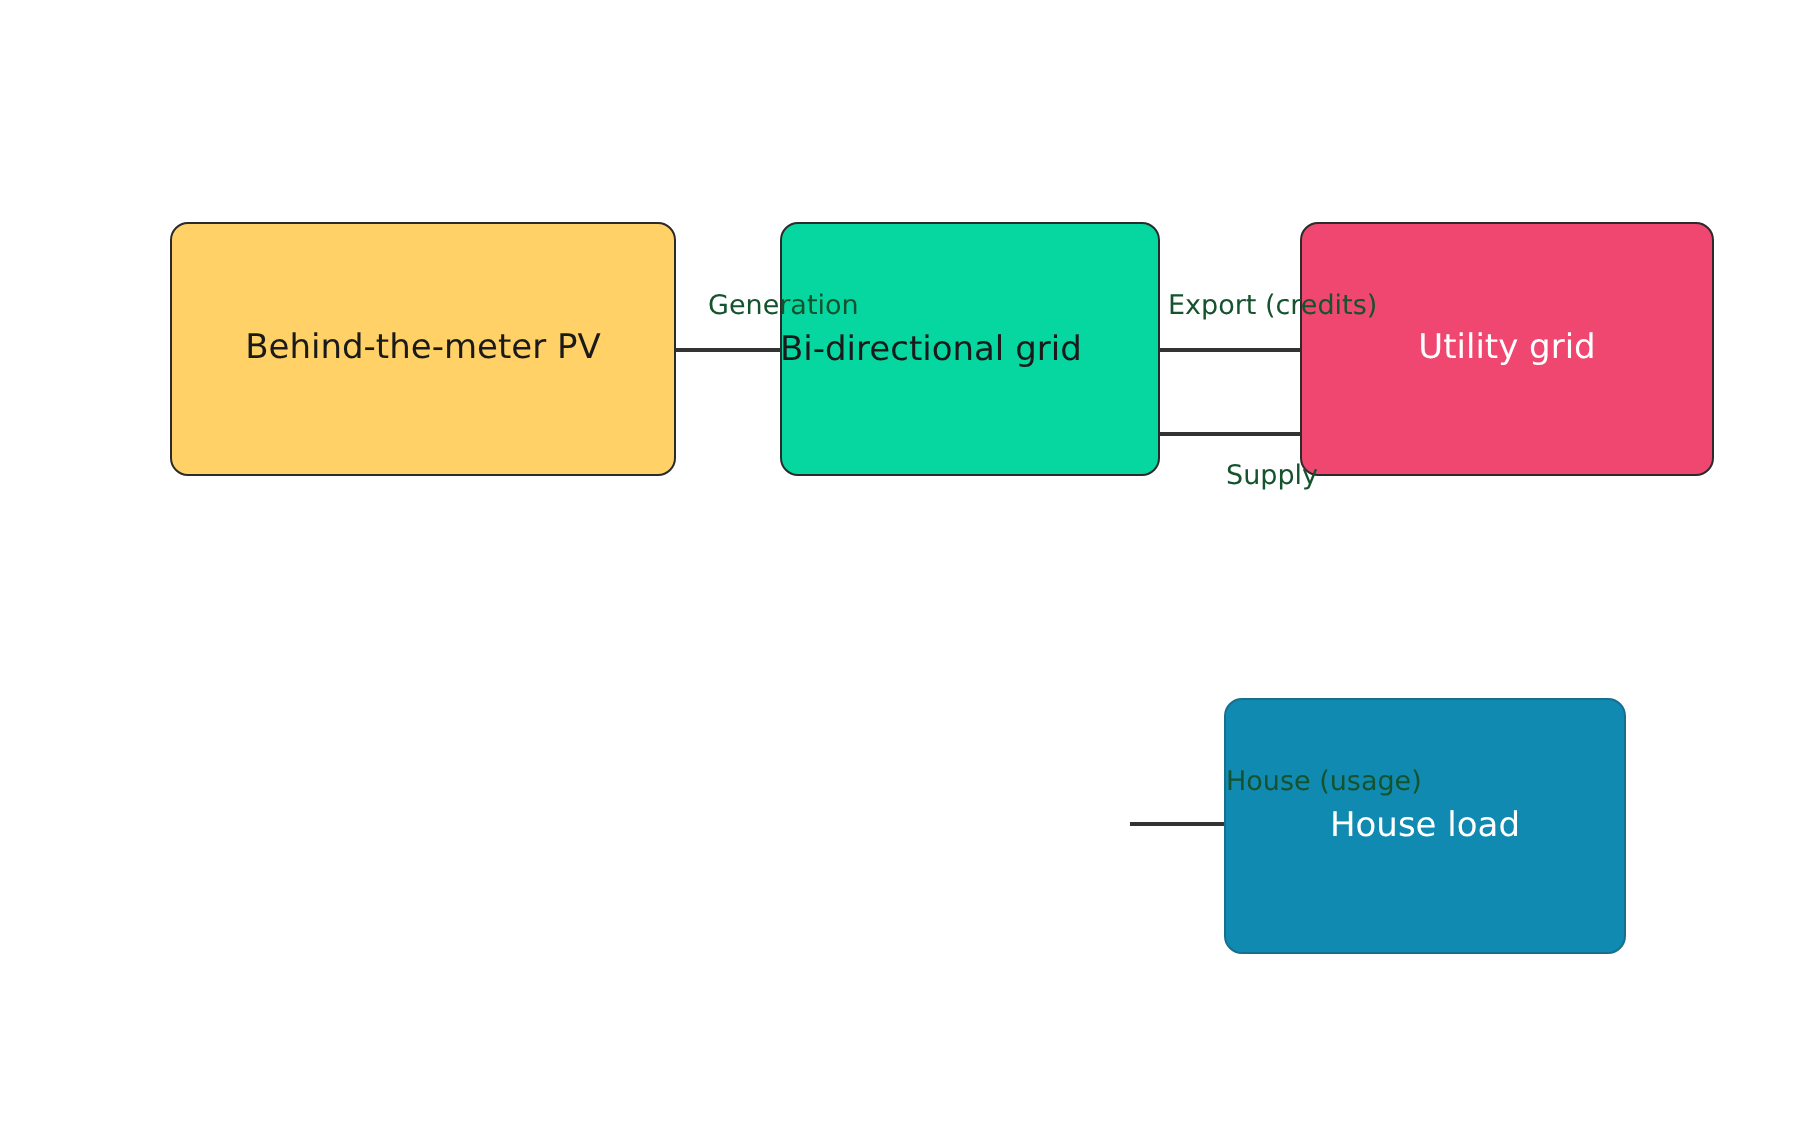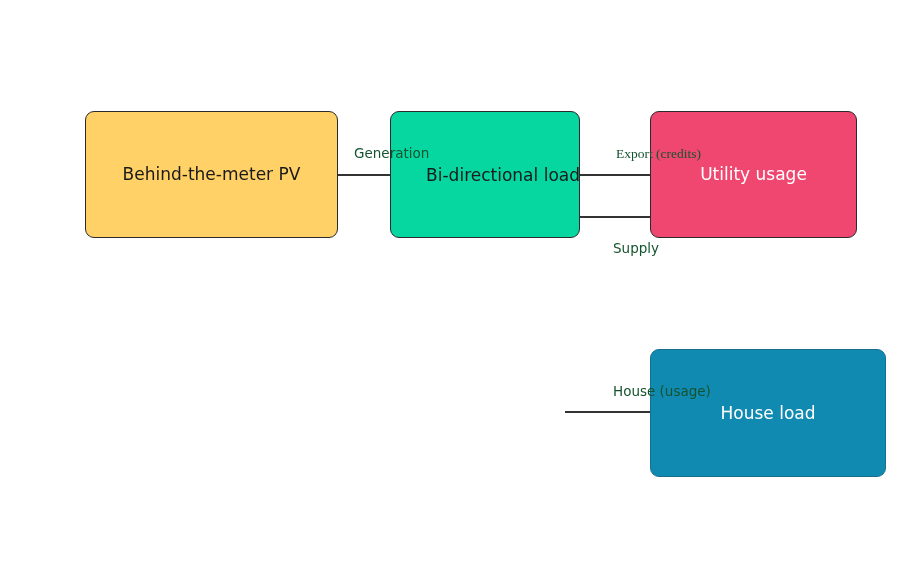--- a/index.html
+++ b/index.html
@@ -27,40 +27,40 @@
     box-sizing: border-box;
     border-radius: 9px;
     display: flex;
     align-items: center;
     justify-content: center;
   }
   .node-label {
     font-size: 17px;
     line-height: 1;
     white-space: nowrap;
-    text-align: right;
+    text-align: left;
   }
   
   #node-pv {
     left: 85px;  top: 111px;  width: 253px; height: 127px;
     background: #FFD166;
     border: 1.6px solid #2b2b2b;
   }
   #node-meter {
     left: 390px; top: 111px;  width: 190px; height: 127px;
     background: #06D6A0;
     border: 1.6px solid #2b2b2b;
   }
   #node-grid {
     left: 650px; top: 111px;  width: 207px; height: 127px;
     background: #EF476F;
     border: 1.6px solid #2b2b2b;
   }
   #node-load {
-    left: 650px; top: 349px;  width: 236px; height: 128px;
+    left: 612px; top: 349px;  width: 201px; height: 128px;
     background: #118AB2;
     border: 1.6px solid #176f8e;
   }
   .label-dark  { color: #1a1a1a; }
   .label-light { color: #ffffff; }
 
   
   #edges {
     position: absolute;
     left: 0; top: 0;
@@ -73,22 +73,22 @@
     fill: none;
   }
   .edge-label {
     position: absolute;
     font-size: 13.5px;
     line-height: 1;
     color: #14532d;
     white-space: nowrap;
   }
   #edge-label-generation { left: 354px; top: 147px; }
-  #edge-label-export     { left: 616px; top: 147px; font-family: Liberation Serif, serif; }
-  #edge-label-supply     { left: 613px; top: 242px; }
+  #edge-label-export     { left: 584px; top: 147px; }
+  #edge-label-supply     { left: 613px; top: 232px; }
   #edge-label-import     { left: 613px; top: 385px; }
 
   
   .overflow-label {
     position: absolute;
     z-index: 5;
   }
 </style>
 </head>
 <body>
@@ -111,28 +111,28 @@
     <line class="edge-line" x1="565" y1="412" x2="667" y2="412" marker-end="url(#arrowhead)"></line>
   </svg>
 
   <div class="node" id="node-pv">
     <span class="node-label label-dark">Behind-the-meter PV</span>
   </div>
 
   <div class="node" id="node-meter"></div>
 
   <div class="node" id="node-grid">
-    <span class="node-label label-light">Utility usage</span>
+    <span class="node-label label-light">Utility grid</span>
   </div>
 
   <div class="node" id="node-load">
     <span class="node-label label-light">House load</span>
   </div>
 
-  <div class="node-label label-dark overflow-label" style="left:390px; top:167px; width:190px;">Bi-directional load</div>
+  <div class="node-label label-dark overflow-label" style="left:390px; top:167px; width:190px;">Bi-directional grid</div>
 
   <div class="edge-label" id="edge-label-generation">Generation</div>
 
   <div class="edge-label" id="edge-label-export">Export (credits)</div>
 
   <div class="edge-label" id="edge-label-supply">Supply</div>
 
   <div class="edge-label" id="edge-label-import">House (usage)</div>
 
 </div>

